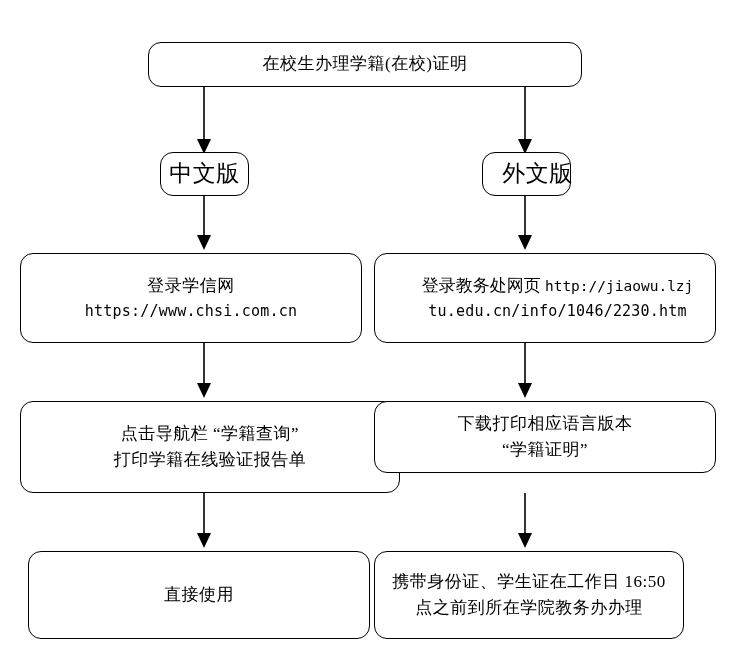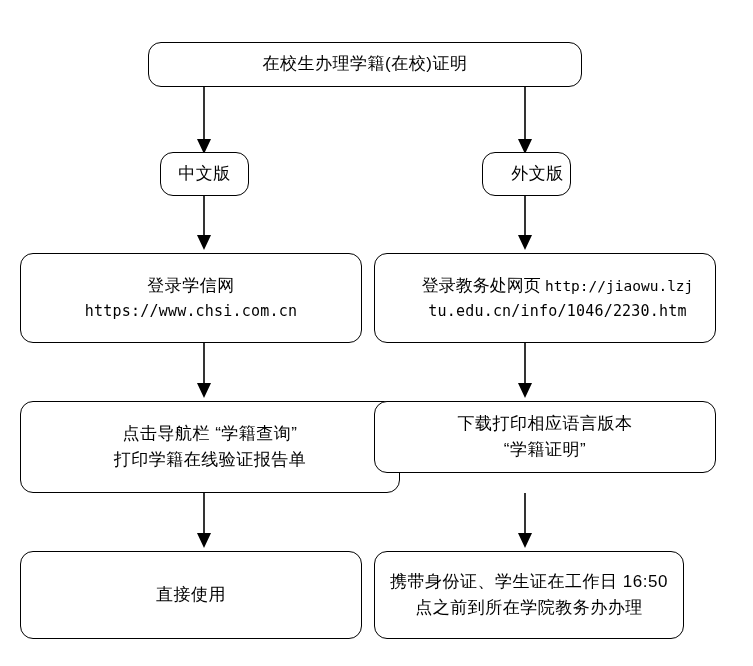--- a/index.html
+++ b/index.html
@@ -29,39 +29,39 @@
     align-items: center;
     justify-content: center;
     text-align: center;
     line-height: 1.55;
   }
   .node .line {
     display: block;
     white-space: nowrap;
   }
   .cn {
-    font-family: Liberation Sans, sans-serif;
+    font-family: Liberation Serif, serif;
     font-size: 17px;
     letter-spacing: 0.5px;
   }
   .mono {
     font-family: "DejaVu Sans Mono", "Liberation Mono", monospace;
     font-size: 15px;
     letter-spacing: 0.2px;
   }
   .mixed {
     font-family: "Liberation Serif", "DejaVu Serif", serif;
     font-size: 17px;
   }
   .mixed .u {
     font-family: "DejaVu Sans Mono", "Liberation Mono", monospace;
     font-size: 14.5px;
   }
   .small-node .cn {
-    font-size: 17px;
+    font-size: 23px;
   }
   
   .conn {
     position: absolute;
     overflow: visible;
   }
   .conn line {
     stroke: #000000;
     stroke-width: 1.6;
   }
@@ -139,21 +139,21 @@
   <div class="node" style="left:20px; top:401px; width:380px; height:92px;">
     <span class="line cn">点击导航栏 “学籍查询”</span>
     <span class="line cn">打印学籍在线验证报告单</span>
   </div>
 
   <div class="node" style="left:374px; top:401px; width:342px; height:72px;">
     <span class="line cn">下载打印相应语言版本</span>
     <span class="line cn">“学籍证明”</span>
   </div>
 
-  <div class="node" style="left:20px; top:551px; width:342px; height:88px;">
+  <div class="node" style="left:28px; top:551px; width:342px; height:88px;">
     <span class="line cn">直接使用</span>
   </div>
 
   <div class="node" style="left:374px; top:551px; width:310px; height:88px;">
     <span class="line cn">携带身份证、学生证在工作日 16:50</span>
     <span class="line cn">点之前到所在学院教务办办理</span>
   </div>
 
 </div>
 

